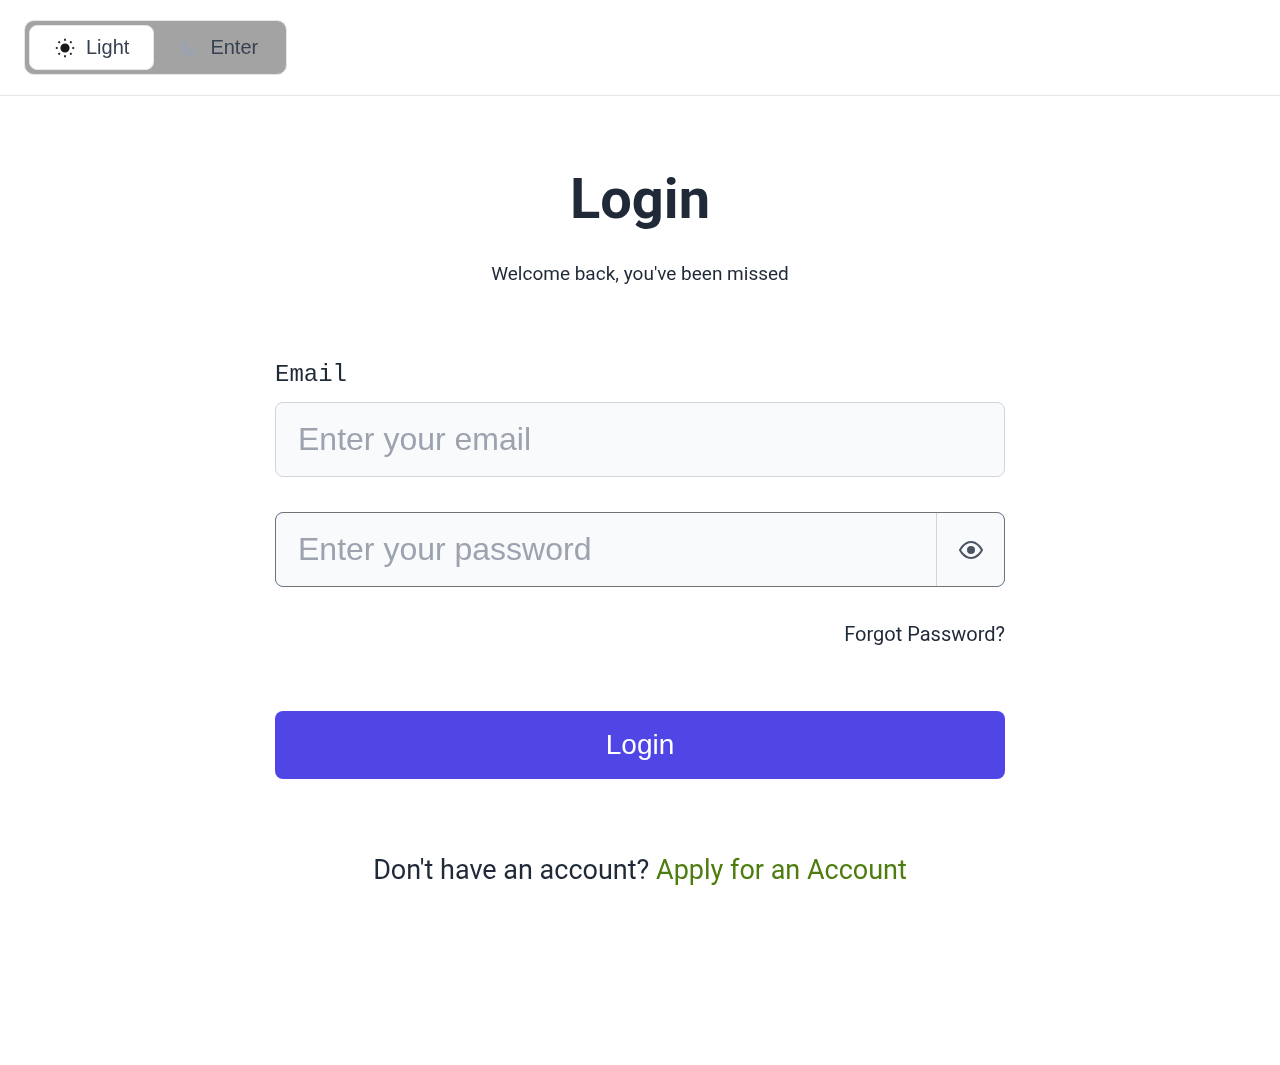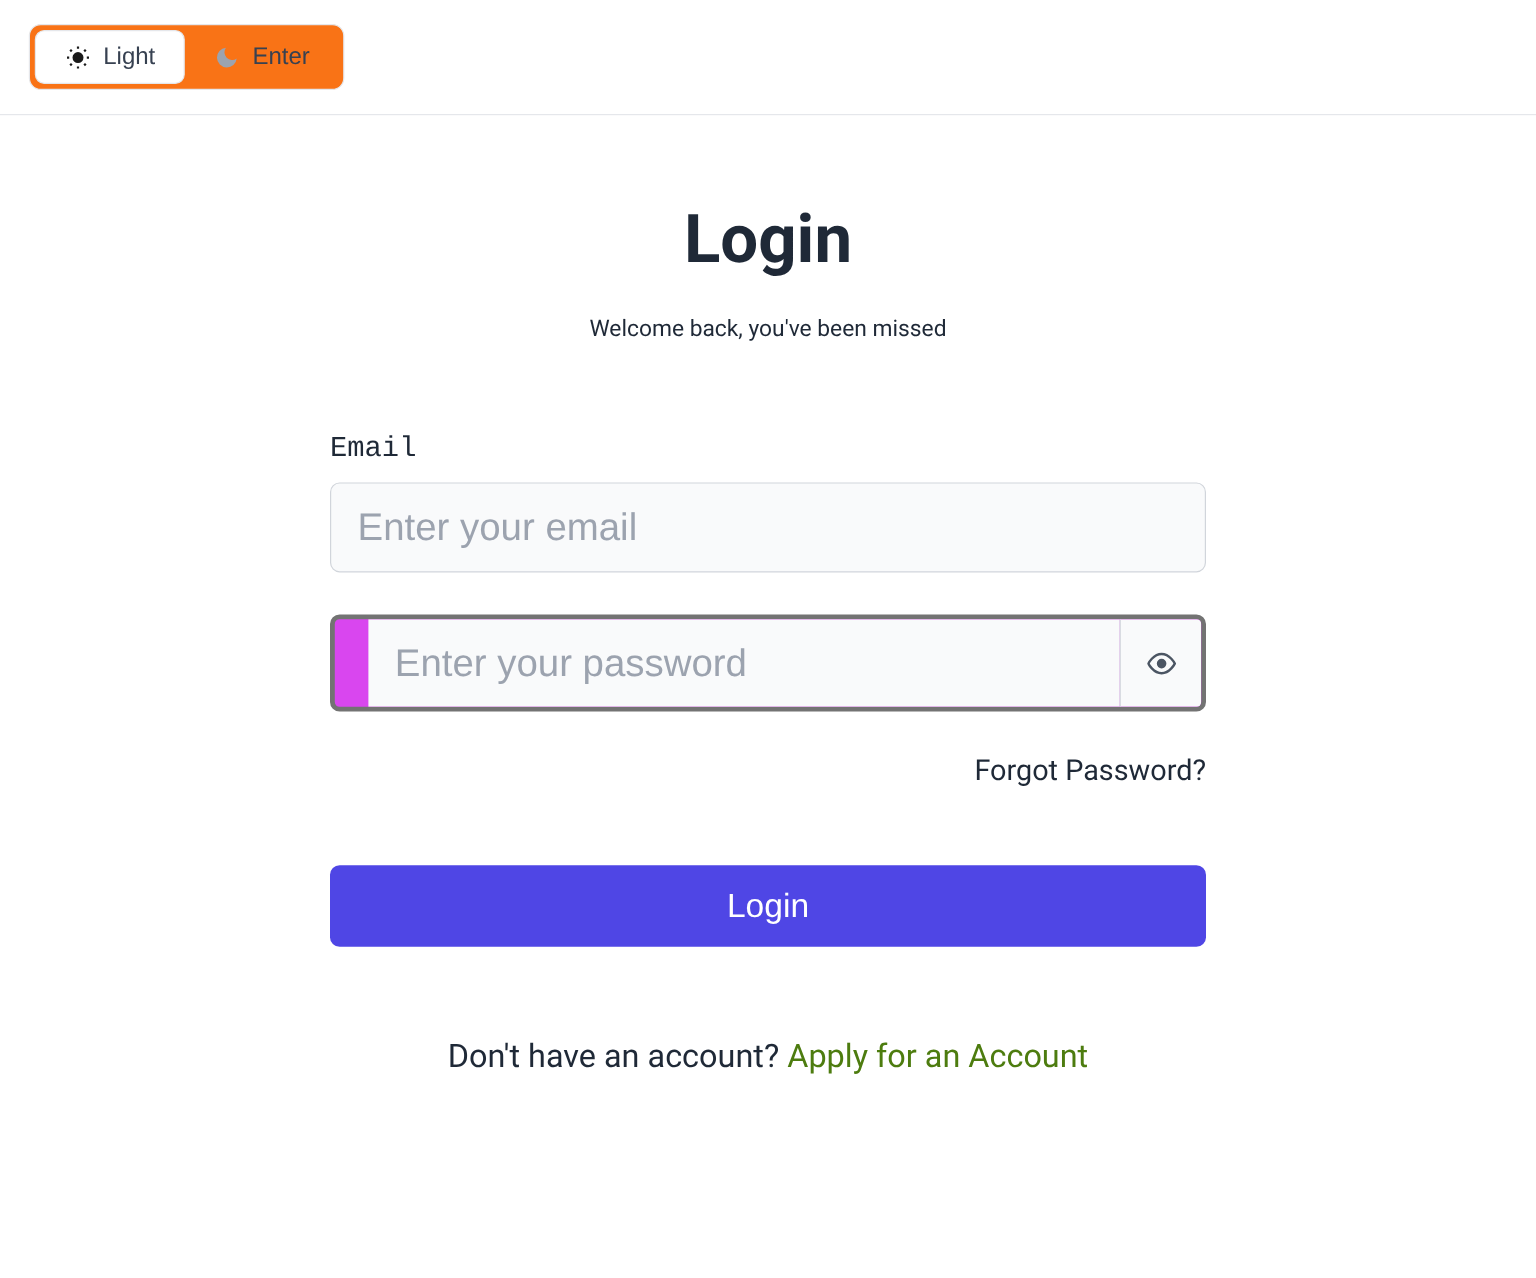--- a/index.html
+++ b/index.html
@@ -37,21 +37,21 @@
       font-size: 32px;
       font-weight: 700;
       color: #1a1a1a;
     }
     
     .theme-toggle {
       display: flex;
       border: 1px solid #e5e7eb;
       border-radius: 10px;
       padding: 4px;
-      background: #f97316;
+      background: #a3a3a3;
     }
     
     .theme-btn {
       display: flex;
       align-items: center;
       gap: 10px;
       padding: 10px 24px;
       border: none;
       border-radius: 8px;
       font-size: 20px;
@@ -113,25 +113,24 @@
       background: #f9fafb;
       color: #1f2937;
     }
     
     .form-input::placeholder {
       color: #9ca3af;
     }
     
     .password-wrapper {
       display: flex;
-      border: 4px solid #737373;
-      border-radius: 8px;
-      background: #d946ef;
+      border: 1px solid #737373;
+      border-radius: 8px;
+      background: #3b82f6;
       overflow: hidden;
-      padding-left: 28px;
     }
     
     .password-wrapper .form-input {
       border: none;
       border-radius: 0;
       flex: 1;
     }
     
     .eye-button {
       display: flex;
@@ -146,21 +145,21 @@
     
     .eye-button svg {
       width: 24px;
       height: 24px;
       color: #4b5563;
     }
     
     .forgot-link {
       display: block;
       text-align: right;
-      font-size: 24px;
+      font-size: 20px;
       color: #1f2937;
       text-decoration: none;
       margin-bottom: 65px;
     }
     
     .login-btn {
       width: 100%;
       padding: 18px;
       font-size: 28px;
       font-weight: 500;

